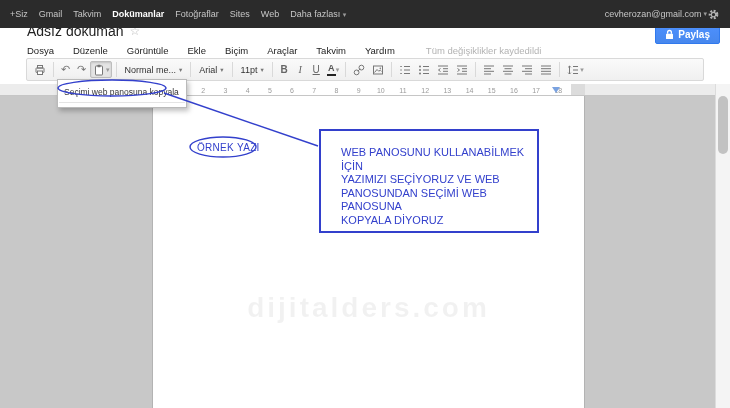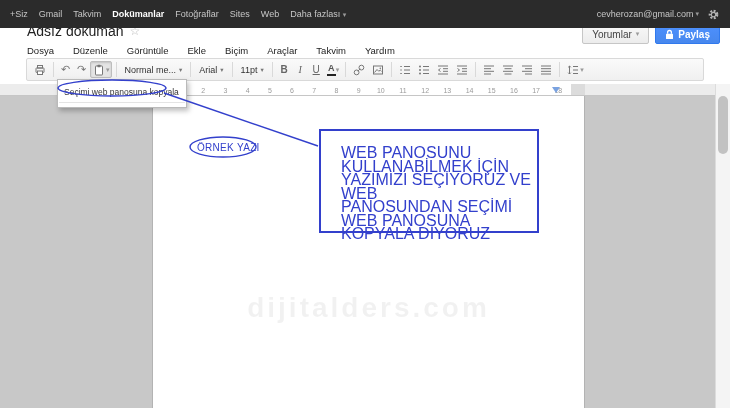--- a/index.html
+++ b/index.html
@@ -4,21 +4,21 @@
 <style>
   *{margin:0;padding:0;box-sizing:border-box}
   body{background:#fff;font-family:"Liberation Sans",sans-serif}
   .screen{position:relative;width:730px;height:408px;overflow:hidden;background:#fff}
 
   
   .topbar{position:absolute;top:0;left:0;width:100%;height:28px;background:var(--topbar-bg,#2b2b2b);display:flex;align-items:center;justify-content:space-between;padding:0 10px;z-index:6}
   .topbar-left{display:flex;gap:11px;align-items:center}
   .tb-item{font-size:9px;color:#c6c6c6;cursor:pointer;white-space:nowrap}
   .tb-item.active{color:#fff;font-weight:bold}
-  .topbar-right{display:flex;align-items:center;gap:8px}
+  .topbar-right{display:flex;align-items:center;}
   .tb-account{font-size:9px;color:#c6c6c6;display:flex;align-items:center;gap:2px}
   .arr{font-size:7px;color:#9a9a9a}
 
   
   .title-row{position:absolute;top:19px;left:0;width:100%;height:25px;background:#fff}
   .title-wrap{position:absolute;left:27px;top:4px;display:flex;align-items:center;gap:6px}
   .doc-title{font-size:14px;color:#222}
   .star{font-size:12px;color:#b9b9b9;cursor:pointer}
   .hdr-buttons{position:absolute;right:10px;top:5px;display:flex;gap:6px}
   .btn{height:20px;display:flex;align-items:center;gap:4px;padding:0 9px;font-size:10px;border-radius:2px;cursor:pointer}
@@ -57,21 +57,21 @@
   .ruler-num{width:22.2px;text-align:center;font-size:7px;color:#9a9a9a;line-height:9px}
   .indent-marker{position:absolute;width:0;height:0;border-left:4px solid transparent;border-right:4px solid transparent;border-top:6px solid #7aa2e0;top:3px;cursor:pointer}
   .marker-left{left:162px}
   .marker-right{left:552px}
 
   
   .docarea{position:absolute;top:96px;left:0;right:15px;bottom:0;background:#c8c8c8;overflow:hidden}
   .page{position:absolute;left:152px;top:0;width:433px;height:330px;background:#fff;border:1px solid #b3b3b3;border-top:none;cursor:text}
   .circled-text{position:absolute;left:44px;top:46px;font-size:10px;letter-spacing:.3px;color:var(--ann-blue,#3340cc)}
   .note-box{position:absolute;left:166px;top:33px;width:220px;height:104px;border:2px solid var(--ann-blue,#3340cc)}
-  .note-text{position:absolute;left:20px;top:15px;width:196px;font-size:16px;line-height:13.5px;color:var(--ann-blue,#3340cc);white-space:pre-line}
+  .note-text{position:absolute;left:20px;top:15px;width:196px;font-size:11px;line-height:13.5px;color:var(--ann-blue,#3340cc);white-space:pre-line}
   .watermark{position:absolute;left:0;right:0;top:196px;text-align:center;font-size:28px;font-weight:bold;letter-spacing:3px;color:rgba(0,0,0,0.055);pointer-events:none}
 
   
   .scrollbar{position:absolute;top:84px;right:0;width:15px;bottom:0;background:#f4f4f4;border-left:1px solid #dcdcdc}
   .scroll-thumb{position:absolute;left:2px;right:2px;top:12px;height:58px;background:#c2c2c2;border-radius:6px;cursor:pointer}
 
   
   .clip-menu{position:absolute;left:57px;top:79px;width:130px;background:#fff;border:1px solid #bababa;box-shadow:2px 3px 5px rgba(0,0,0,.25);z-index:10;padding:3px 0}
   .clip-item{font-size:8.5px;color:#333;padding:4px 6px;cursor:pointer;white-space:nowrap}
   .clip-sep{border-top:1px solid #e4e4e4;margin:1px 1px}
@@ -112,24 +112,20 @@
       </span>
     </div>
   </div>
 
   <div class="title-row">
     <div class="title-wrap">
       <span class="doc-title">Adsız doküman</span>
       <span class="star">☆</span>
     </div>
     <div class="hdr-buttons">
-      <div class="btn btn-comments">
-        <span>Yorumlar</span>
-        <span class="arr">▾</span>
-      </div>
       <div class="btn btn-share">
         <span class="ticon">
           <svg width="9" height="11" viewBox="0 0 9 11">
               <rect x="1" y="4.8" width="7" height="5.2" rx="0.5" fill="#fff"></rect>
               <path d="M2.6 4.8 V3.4 a1.9 1.9 0 0 1 3.8 0 V4.8" fill="none" stroke="#fff" stroke-width="1.3"></path>
             </svg>
         </span>
         <span>Paylaş</span>
       </div>
     </div>
@@ -137,20 +133,21 @@
 
   <div class="menu-row">
     <span class="menu-item">Dosya</span>
     <span class="menu-item">Düzenle</span>
     <span class="menu-item">Görüntüle</span>
     <span class="menu-item">Ekle</span>
     <span class="menu-item">Biçim</span>
     <span class="menu-item">Araçlar</span>
     <span class="menu-item">Takvim</span>
     <span class="menu-item">Yardım</span>
+    <span class="save-status">Tüm değişiklikler kaydedildi</span>
   </div>
 
   <div class="toolbar">
     <div class="tbtn">
       <span class="ticon">
         <svg width="14" height="14" viewBox="0 0 14 14">
             <rect x="3" y="5" width="8" height="4.5" rx="0.5" fill="none" stroke="#777"></rect>
             <rect x="4.5" y="2.5" width="5" height="2.5" fill="none" stroke="#777"></rect>
             <rect x="4.5" y="8" width="5" height="3.5" fill="#fff" stroke="#777"></rect>
           </svg>

